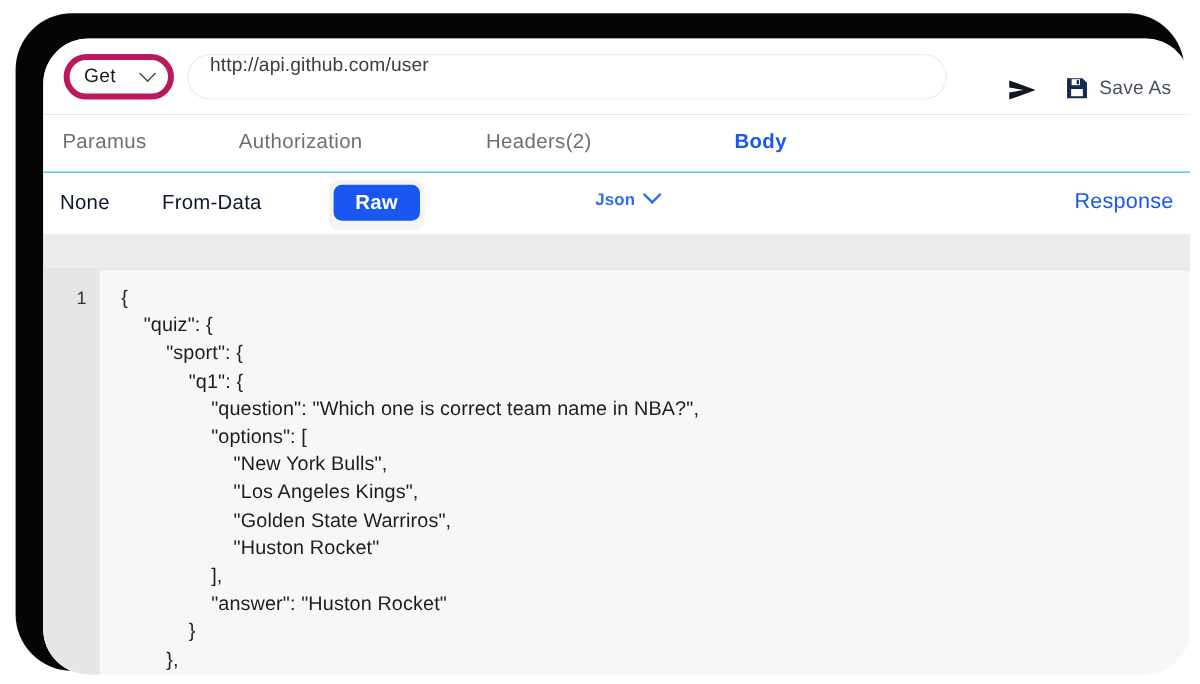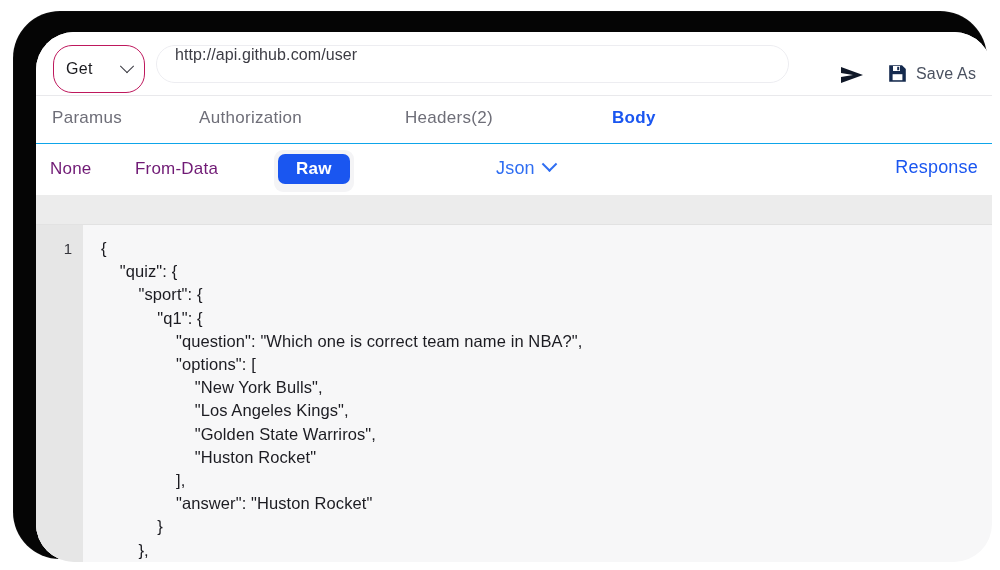--- a/index.html
+++ b/index.html
@@ -47,22 +47,22 @@
     height: 63px;
     border-bottom: 1px solid #e9e9ec;
     background: #fff;
   }
 
   .method-select {
     position: absolute;
     left: 17px;
     top: 13px;
     width: 92px;
-    height: 48px;
-    border: 1px solid #be185d;
+    height: 38px;
+    border: 5px solid #be185d;
     border-radius: 19px;
     background: #fff;
     display: flex;
     align-items: center;
     box-sizing: border-box;
     padding: 0 12px;
     cursor: pointer;
   }
   .method-label {
     font-size: 16px;
@@ -152,21 +152,21 @@
   
   .subbar {
     position: relative;
     height: 51px;
     background: #fff;
   }
   .sb-item {
     position: absolute;
     top: 15px;
     font-size: 17px;
-    color: #701a75;
+    color: #0f172a;
     letter-spacing: 0.2px;
     cursor: pointer;
     white-space: nowrap;
   }
   .sb-none { left: 14px; }
   .sb-formdata { left: 99px; }
 
   .seg-group {
     position: absolute;
     left: 238px;
@@ -199,23 +199,23 @@
   .json-select {
     position: absolute;
     left: 460px;
     top: 14px;
     display: flex;
     align-items: center;
     gap: 9px;
     cursor: pointer;
   }
   .json-label {
-    font-size: 18px;
+    font-size: 14px;
     color: #2f6ef2;
-    font-weight: normal;
+    font-weight: bold;
     letter-spacing: 0.2px;
   }
   .chev-blue {
     width: 9px;
     height: 9px;
     border-right: 2px solid #2f6ef2;
     border-bottom: 2px solid #2f6ef2;
     transform: rotate(45deg) translate(-3px,-3px);
   }
 

